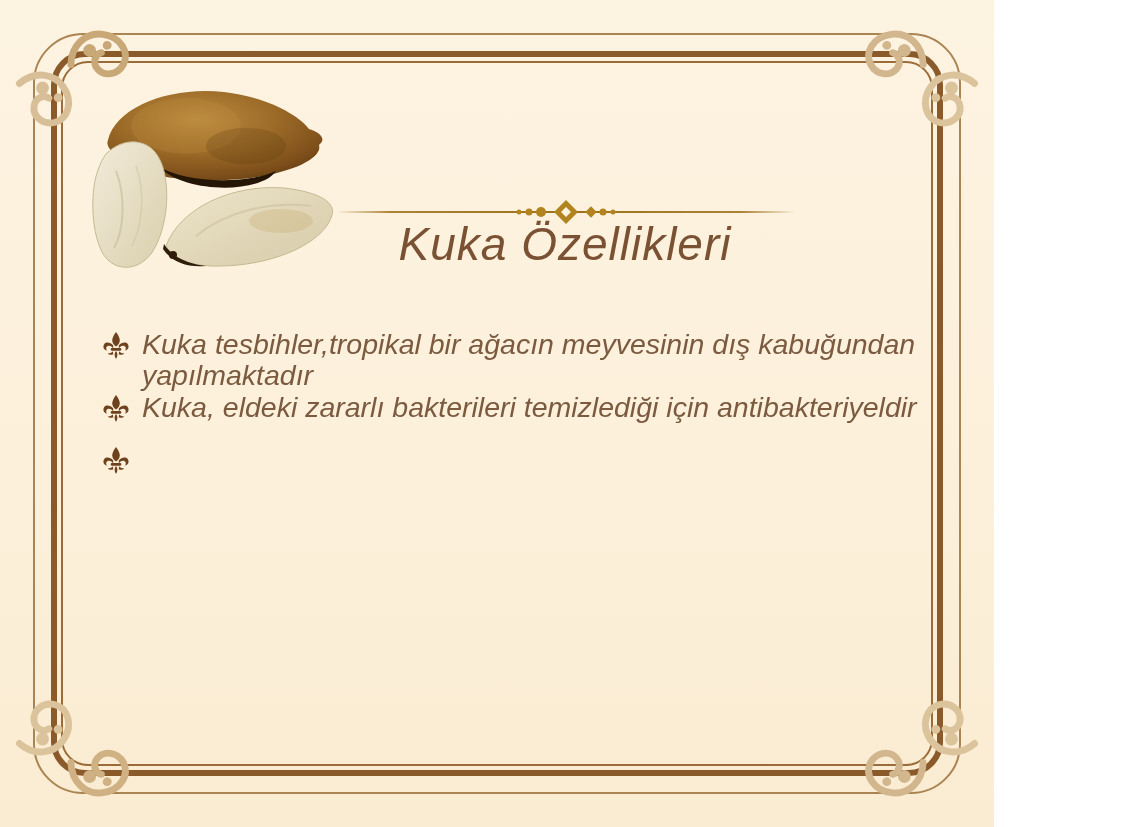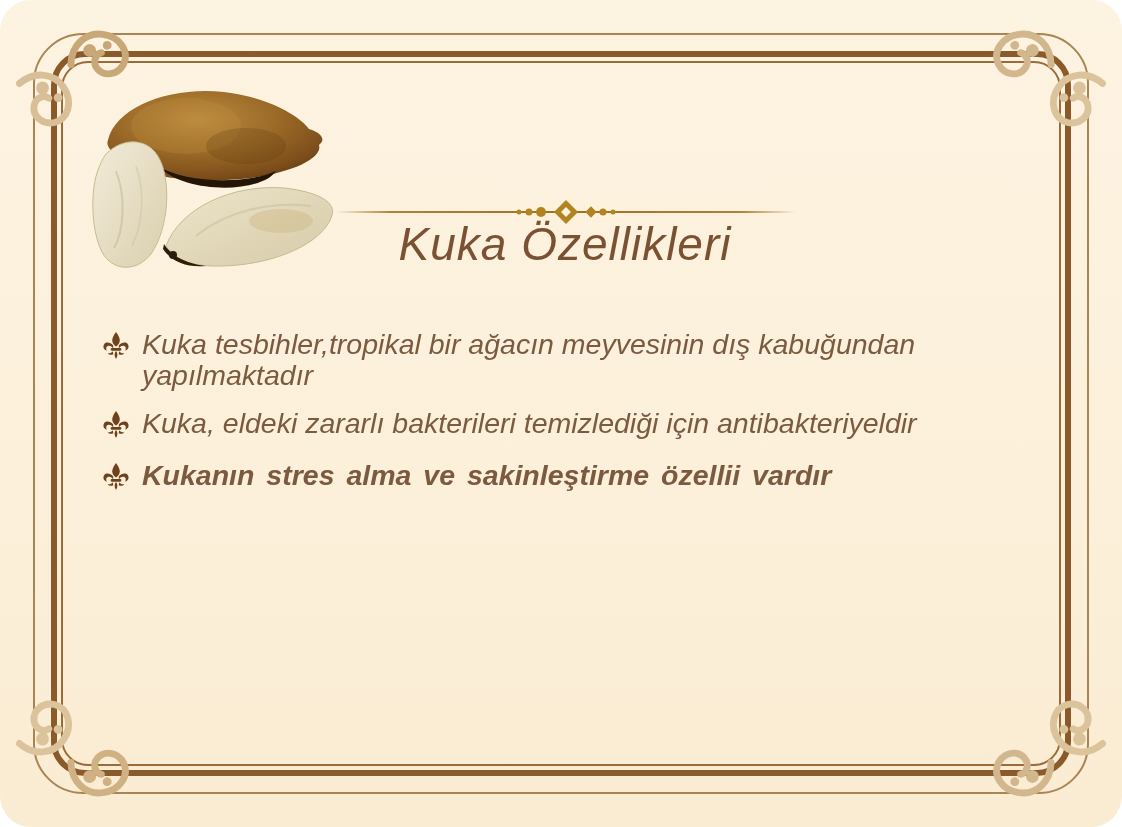--- a/index.html
+++ b/index.html
@@ -1,22 +1,21 @@
 <!DOCTYPE html>
 <html><head>
 <meta charset="utf-8">
 <style>
   html,body{margin:0;padding:0;}
   .canvas{
     position:relative;
-    width:1122px;height:827px;
+    width:994px;height:827px;
     background:linear-gradient(180deg,#fdf3e1 0%,#fcf0da 60%,#faecd2 100%);
     overflow:hidden;
     font-family:"Liberation Sans",sans-serif;
-    border-radius:31px;
   }
   
   .frame-outer{position:absolute;inset:33px;border:2px solid #ab8453;border-radius:50px;}
   .frame-mid{position:absolute;inset:51px;border:6px solid #8a5a2b;border-radius:34px;}
   .frame-inner{position:absolute;inset:61px;border:2px solid #9b6b39;border-radius:27px;}
   .flourish{position:absolute;width:128px;height:128px;}
   .flourish.tl{top:14px;left:14px;}
   .flourish.tr{top:14px;right:14px;transform:scaleX(-1);}
   .flourish.bl{bottom:14px;left:14px;transform:scaleY(-1);}
   .flourish.br{bottom:14px;right:14px;transform:scale(-1,-1);}
@@ -39,21 +38,21 @@
   .title{
     position:absolute;top:217px;left:20px;width:1090px;
     text-align:center;font-size:46px;font-style:italic;font-weight:400;
     color:#7a5132;letter-spacing:1px;
   }
   
   .features{position:absolute;left:101px;top:329px;width:950px;margin:0;padding:0;list-style:none;}
   .feature{display:flex;align-items:flex-start;gap:11px;
     font-style:italic;font-size:28.5px;line-height:1.1;color:#7b5a40;}
   .feature .ftext{white-space:pre-line;}
-  .feature:nth-child(1){margin-bottom:16px;}
+  .feature:nth-child(1){margin-bottom:0;}
   .feature:nth-child(2){margin-bottom:21px;}
   .feature:nth-child(3){margin-bottom:30px;word-spacing:4px;font-weight:bold;}
   .feature:nth-child(4){letter-spacing:-0.4px;}
   .fleur{width:30px;height:30px;flex:none;margin-top:1px;fill:#6d421d;}
   .hidden-defs{position:absolute;width:0;height:0;overflow:hidden;}
 </style>
 </head>
 <body>
 
 <svg class="hidden-defs" aria-hidden="true">
@@ -162,17 +161,16 @@
     <li class="feature">
       <svg class="fleur" viewBox="0 0 32 32">
           <use href="#fleurshape"></use>
         </svg>
       <span class="ftext">Kuka, eldeki zararlı bakterileri temizlediği için antibakteriyeldir</span>
     </li>
     <li class="feature">
       <svg class="fleur" viewBox="0 0 32 32">
           <use href="#fleurshape"></use>
         </svg>
-      <span class="ftext">Kukanın stres alma ve sakinleştirme özellii vardır</span>
     </li>
   </ul>
 
 </div>
 
 </body></html>

